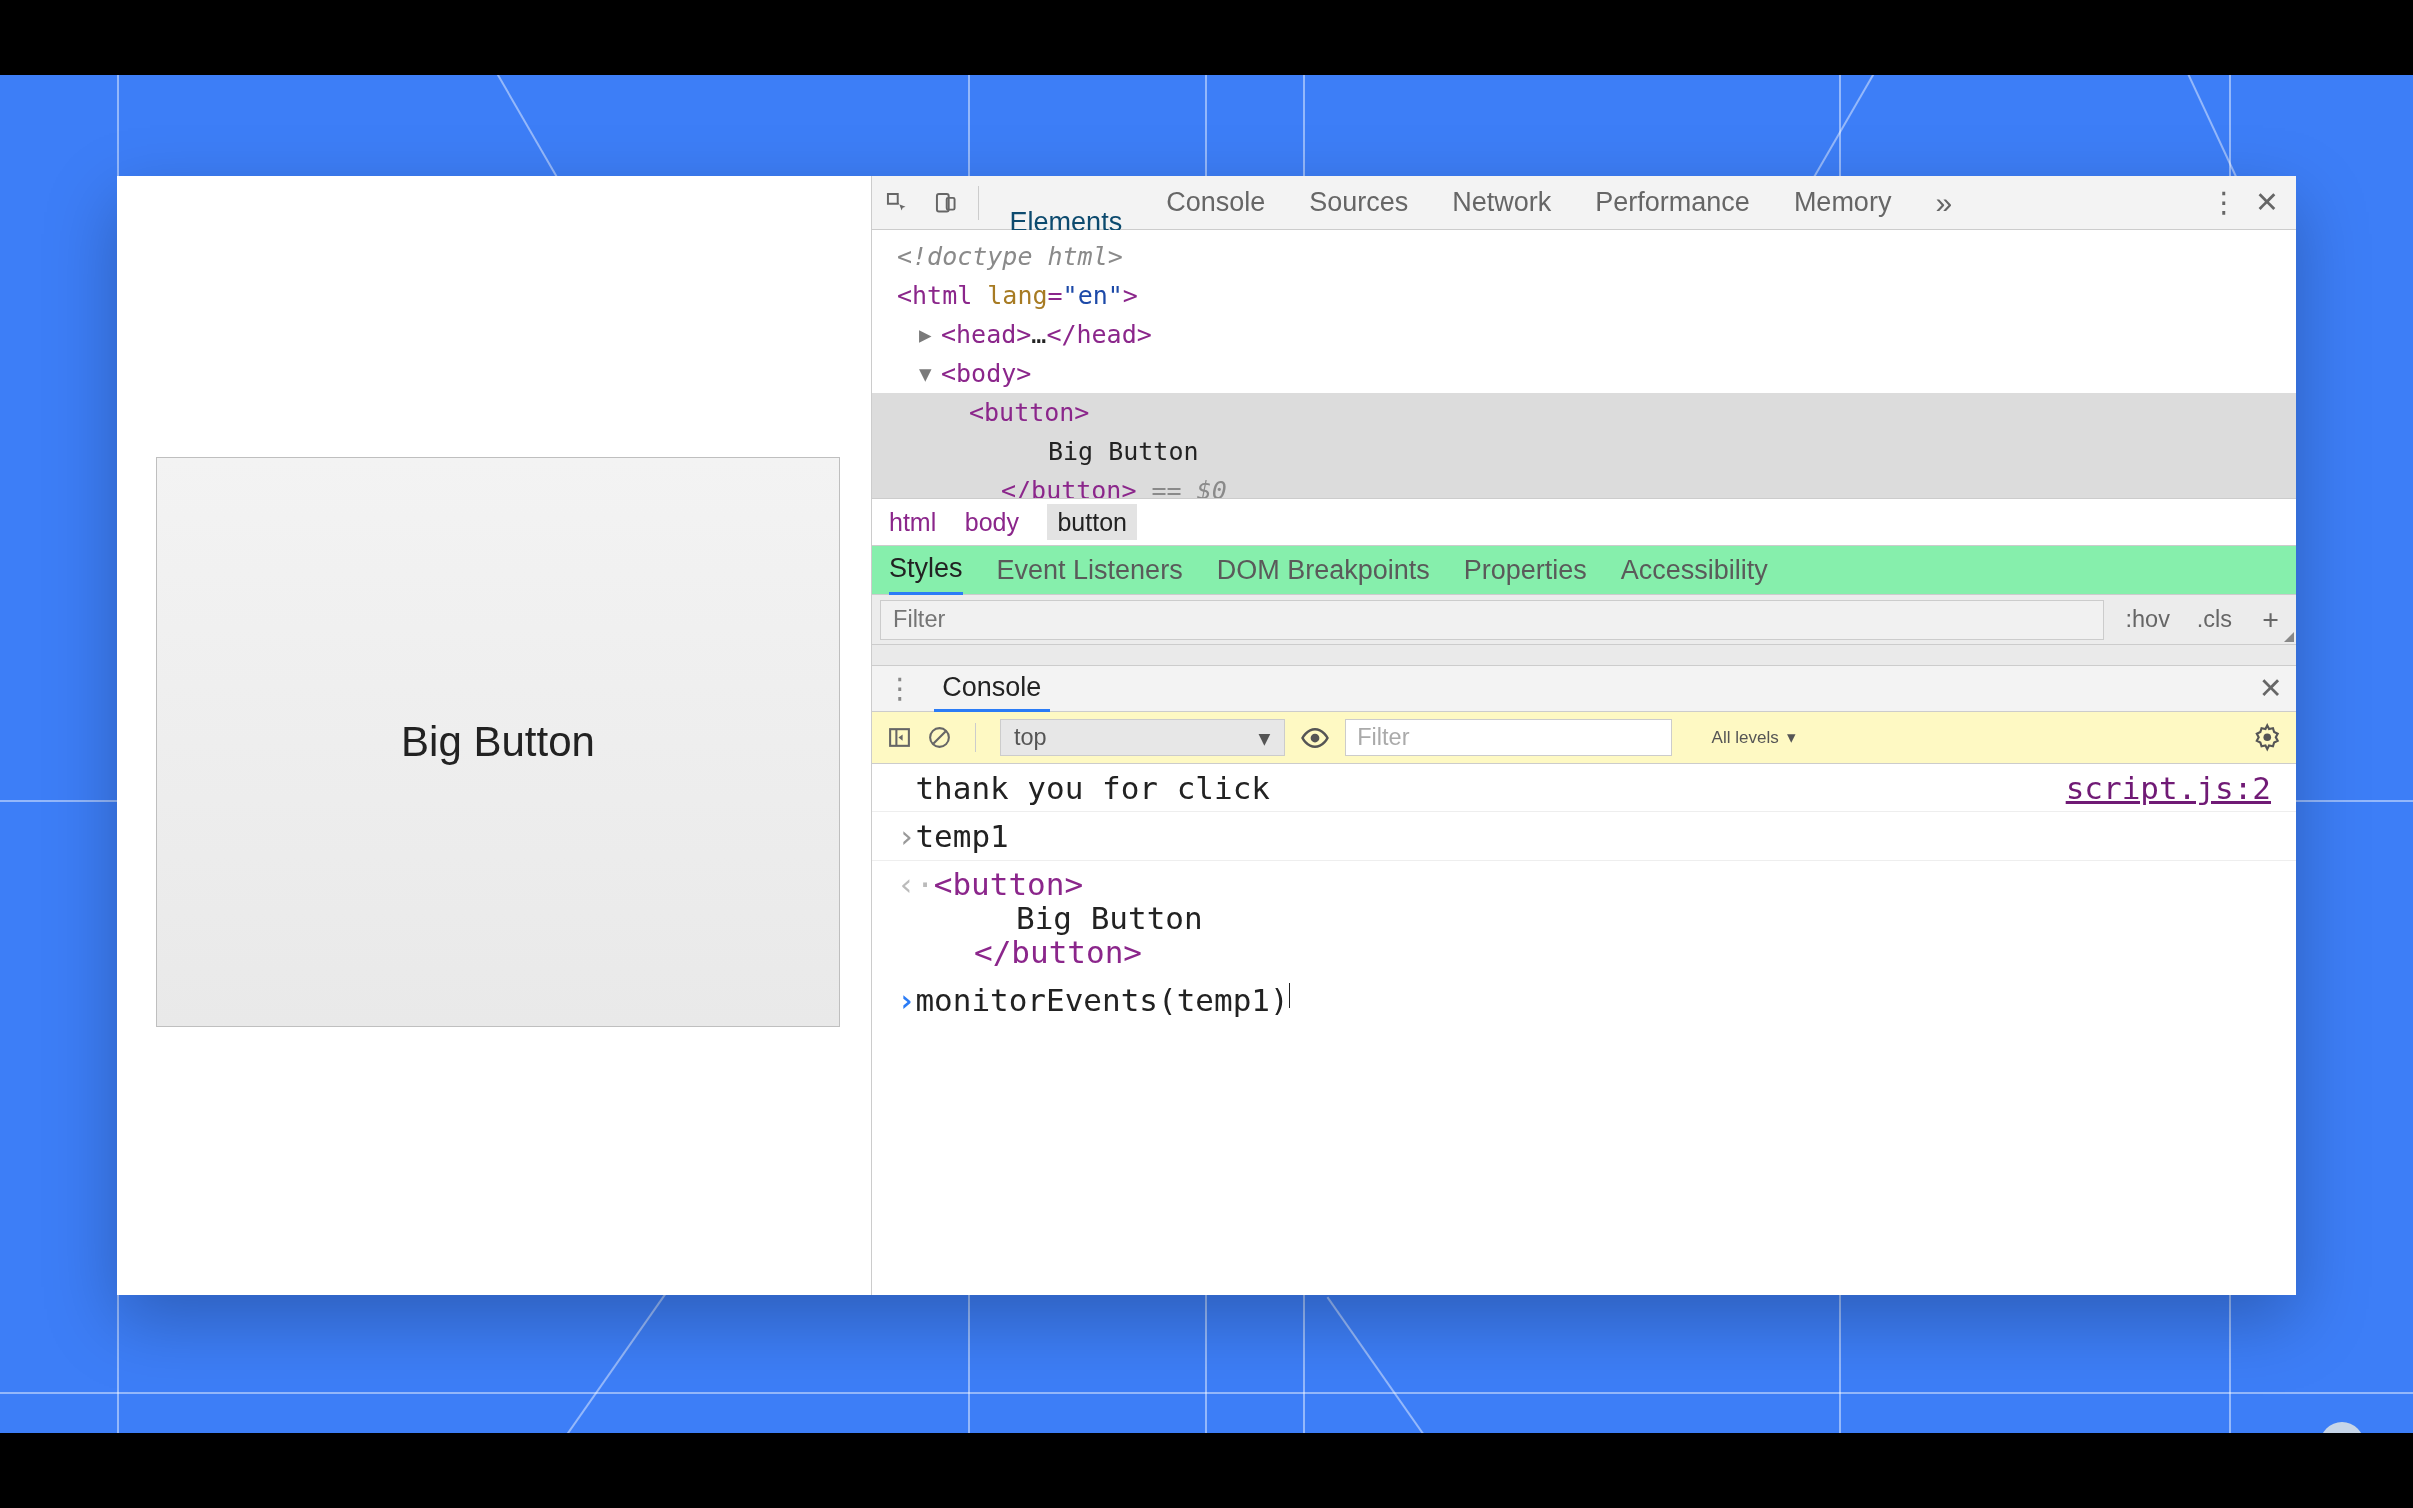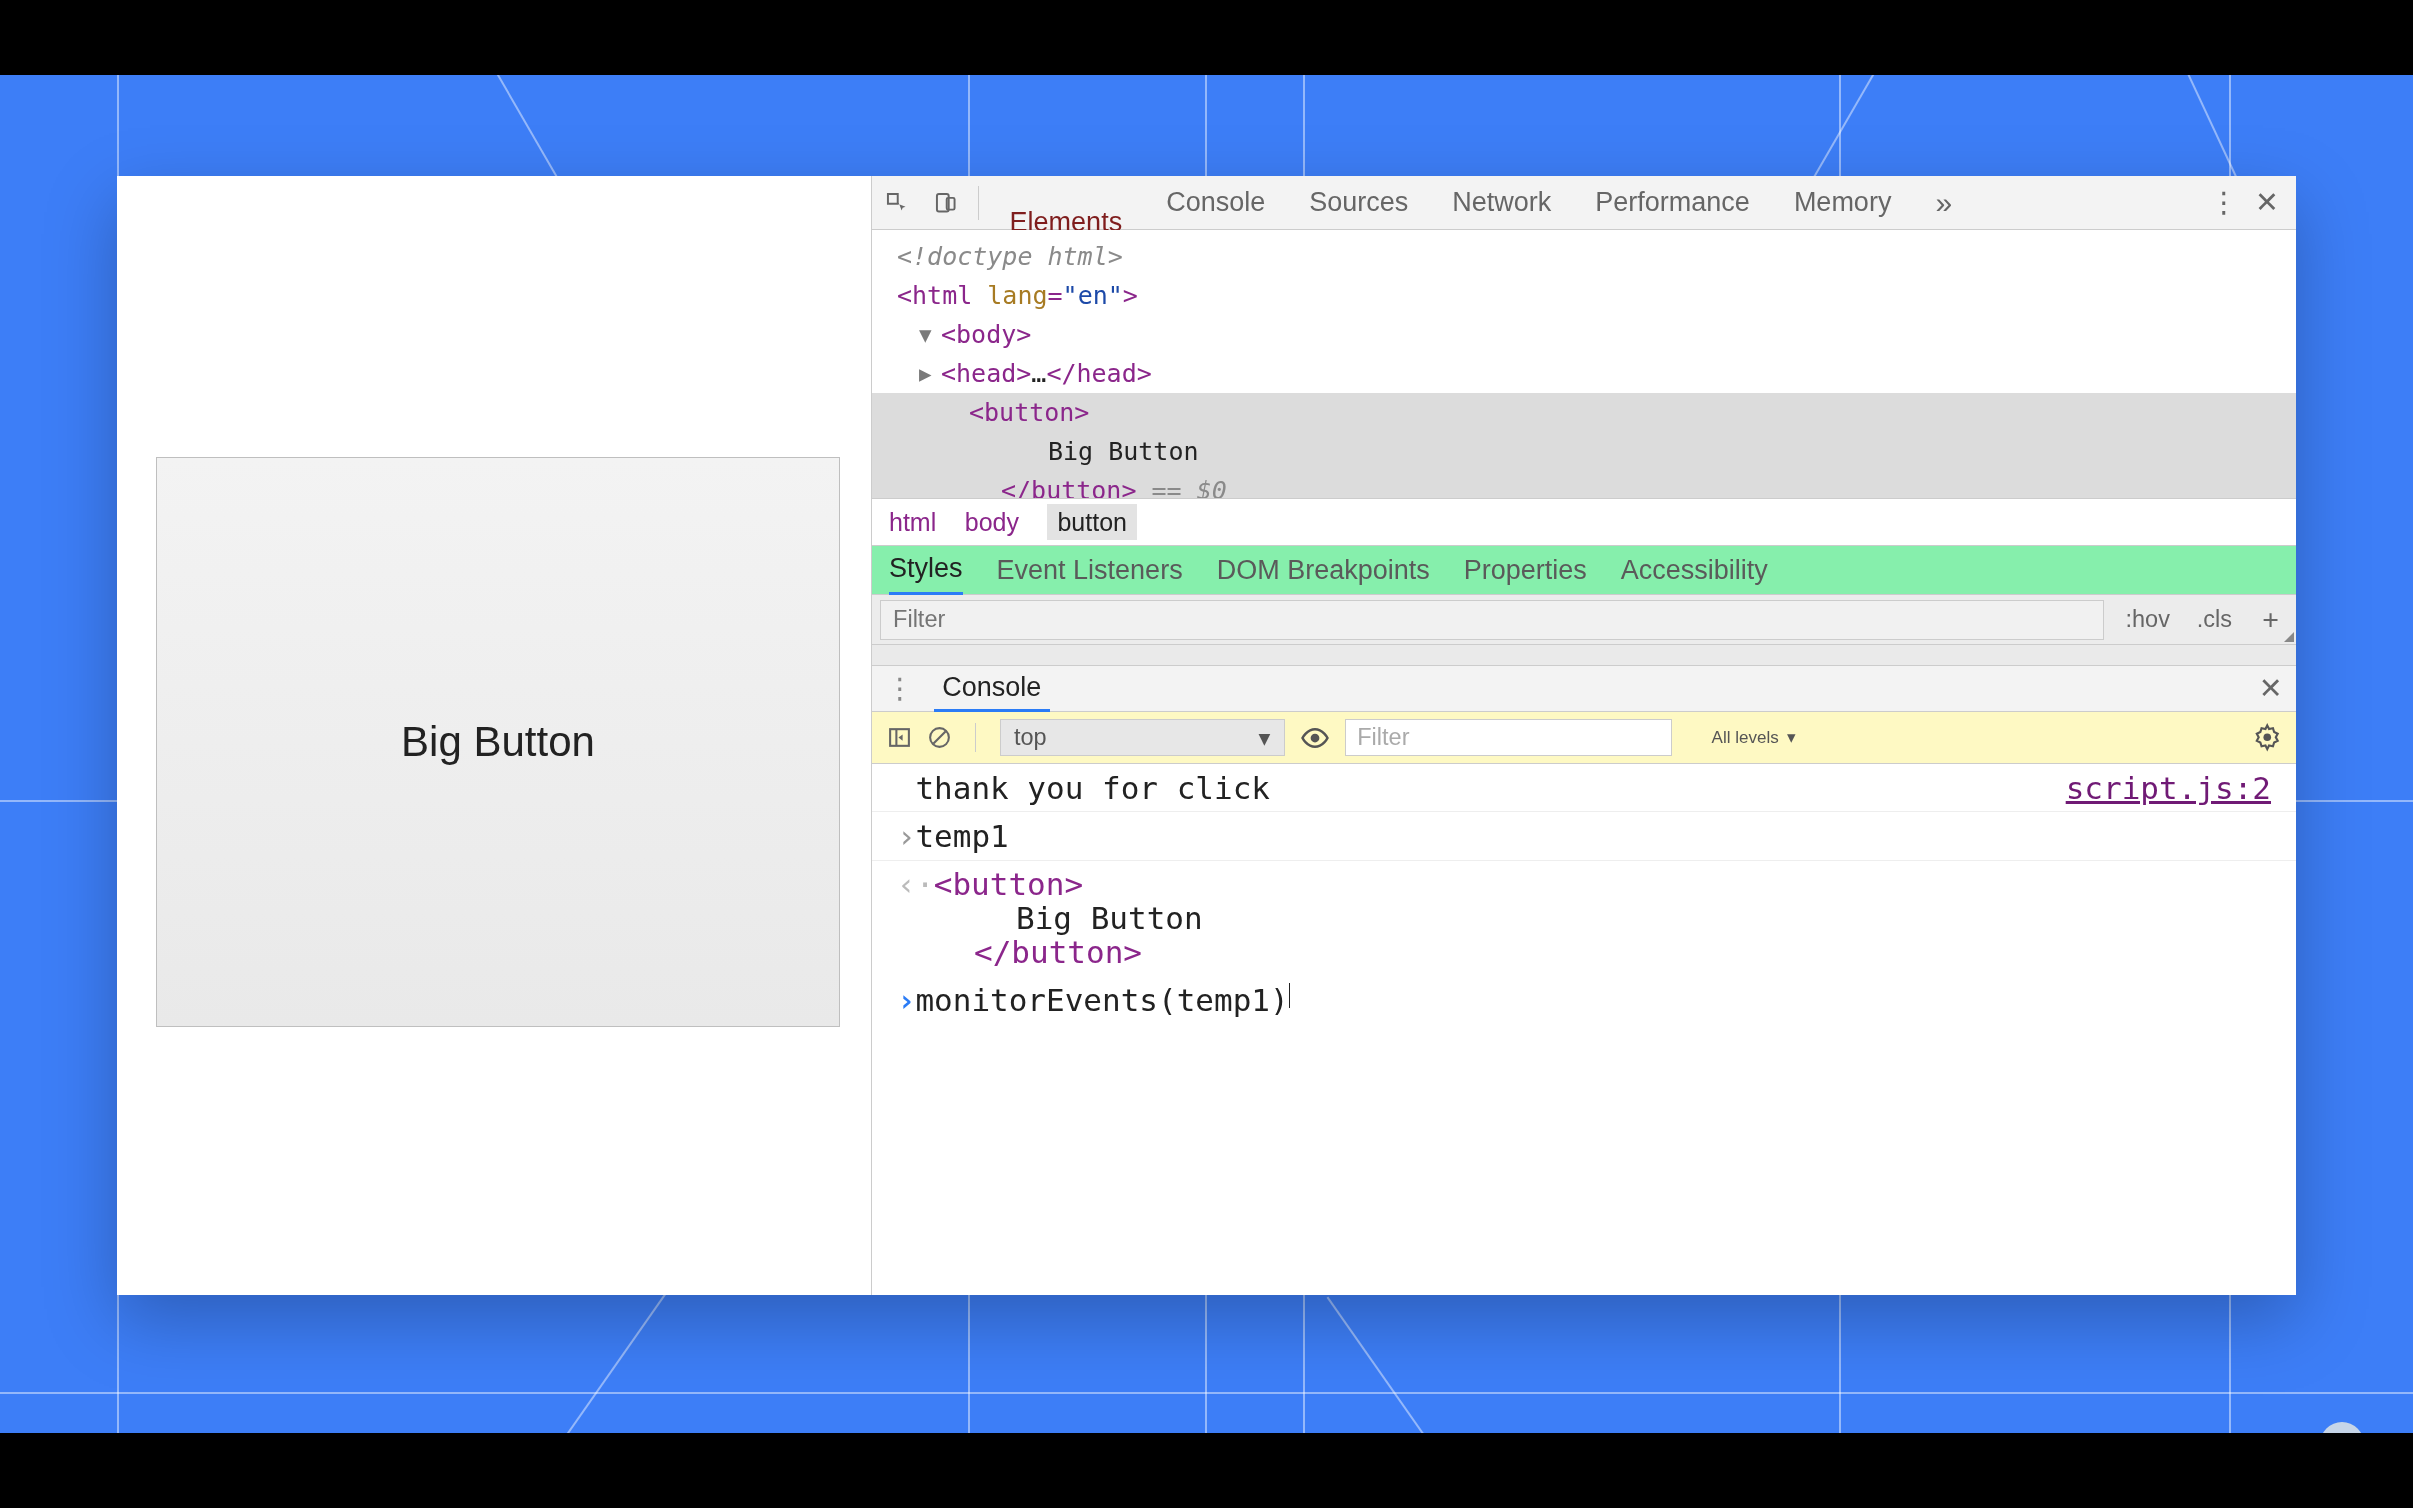--- a/index.html
+++ b/index.html
@@ -92,21 +92,21 @@
   color: #666;
 }
 .dt-divider { width: 0.8px; height: 34px; background: #ccc; margin: 0 8.4px; }
 .dt-tab {
   padding: 0 22px;
   height: 54px;
   display: flex; align-items: center;
   color: #666;
   cursor: pointer;
 }
-.dt-tab.active { color: #7f1d1d; border-bottom: 3.4px solid #2b7cf6; margin-top: 43px; }
+.dt-tab.active { color: #0c4a6e; border-bottom: 3.4px solid #2b7cf6; margin-top: 43px; }
 .dt-right { margin-left: auto; display: flex; align-items: center; gap: 17px; padding-right: 17px; }
 .dt-right .icon { color: #666; font-size: 28.5px; cursor: pointer; }
 
 
 .dom-tree {
   background: #fff;
   padding: 6.7px 0 0 25px;
   font-family: Menlo, monospace;
   font-size: 25px;
   line-height: 39px;
@@ -353,22 +353,22 @@
       <div class="dt-tab" style="font-size:30px;color:#666">»</div>
       <div class="dt-right">
         <span class="icon">⋮</span>
         <span class="icon">✕</span>
       </div>
     </div>
 
     <div class="dom-tree">
       <div><span class="sel0">&lt;!doctype html&gt;</span></div>
       <div><span class="tag">&lt;html </span><span class="attr-name">lang</span><span class="tag">=</span><span class="attr-val">"en"</span><span class="tag">&gt;</span></div>
+      <div style="padding-left:22px"><span class="tri">▸</span><span class="tag">&lt;head&gt;</span><span class="txt">…</span><span class="tag">&lt;/head&gt;</span></div>
       <div style="padding-left:22px"><span class="tri">▾</span><span class="tag">&lt;body&gt;</span></div>
-      <div style="padding-left:22px"><span class="tri">▸</span><span class="tag">&lt;head&gt;</span><span class="txt">…</span><span class="tag">&lt;/head&gt;</span></div>
       <div class="selected-row">
 
         <div style="padding-left:72px"><span class="tag">&lt;button&gt;</span></div>
         <div style="padding-left:151px"><span class="txt">Big Button</span></div>
         <div style="padding-left:104px"><span class="tag">&lt;/button&gt;</span><span class="sel0"> == $0</span></div>
       </div>
 
     </div>
 
     <div class="breadcrumb">

